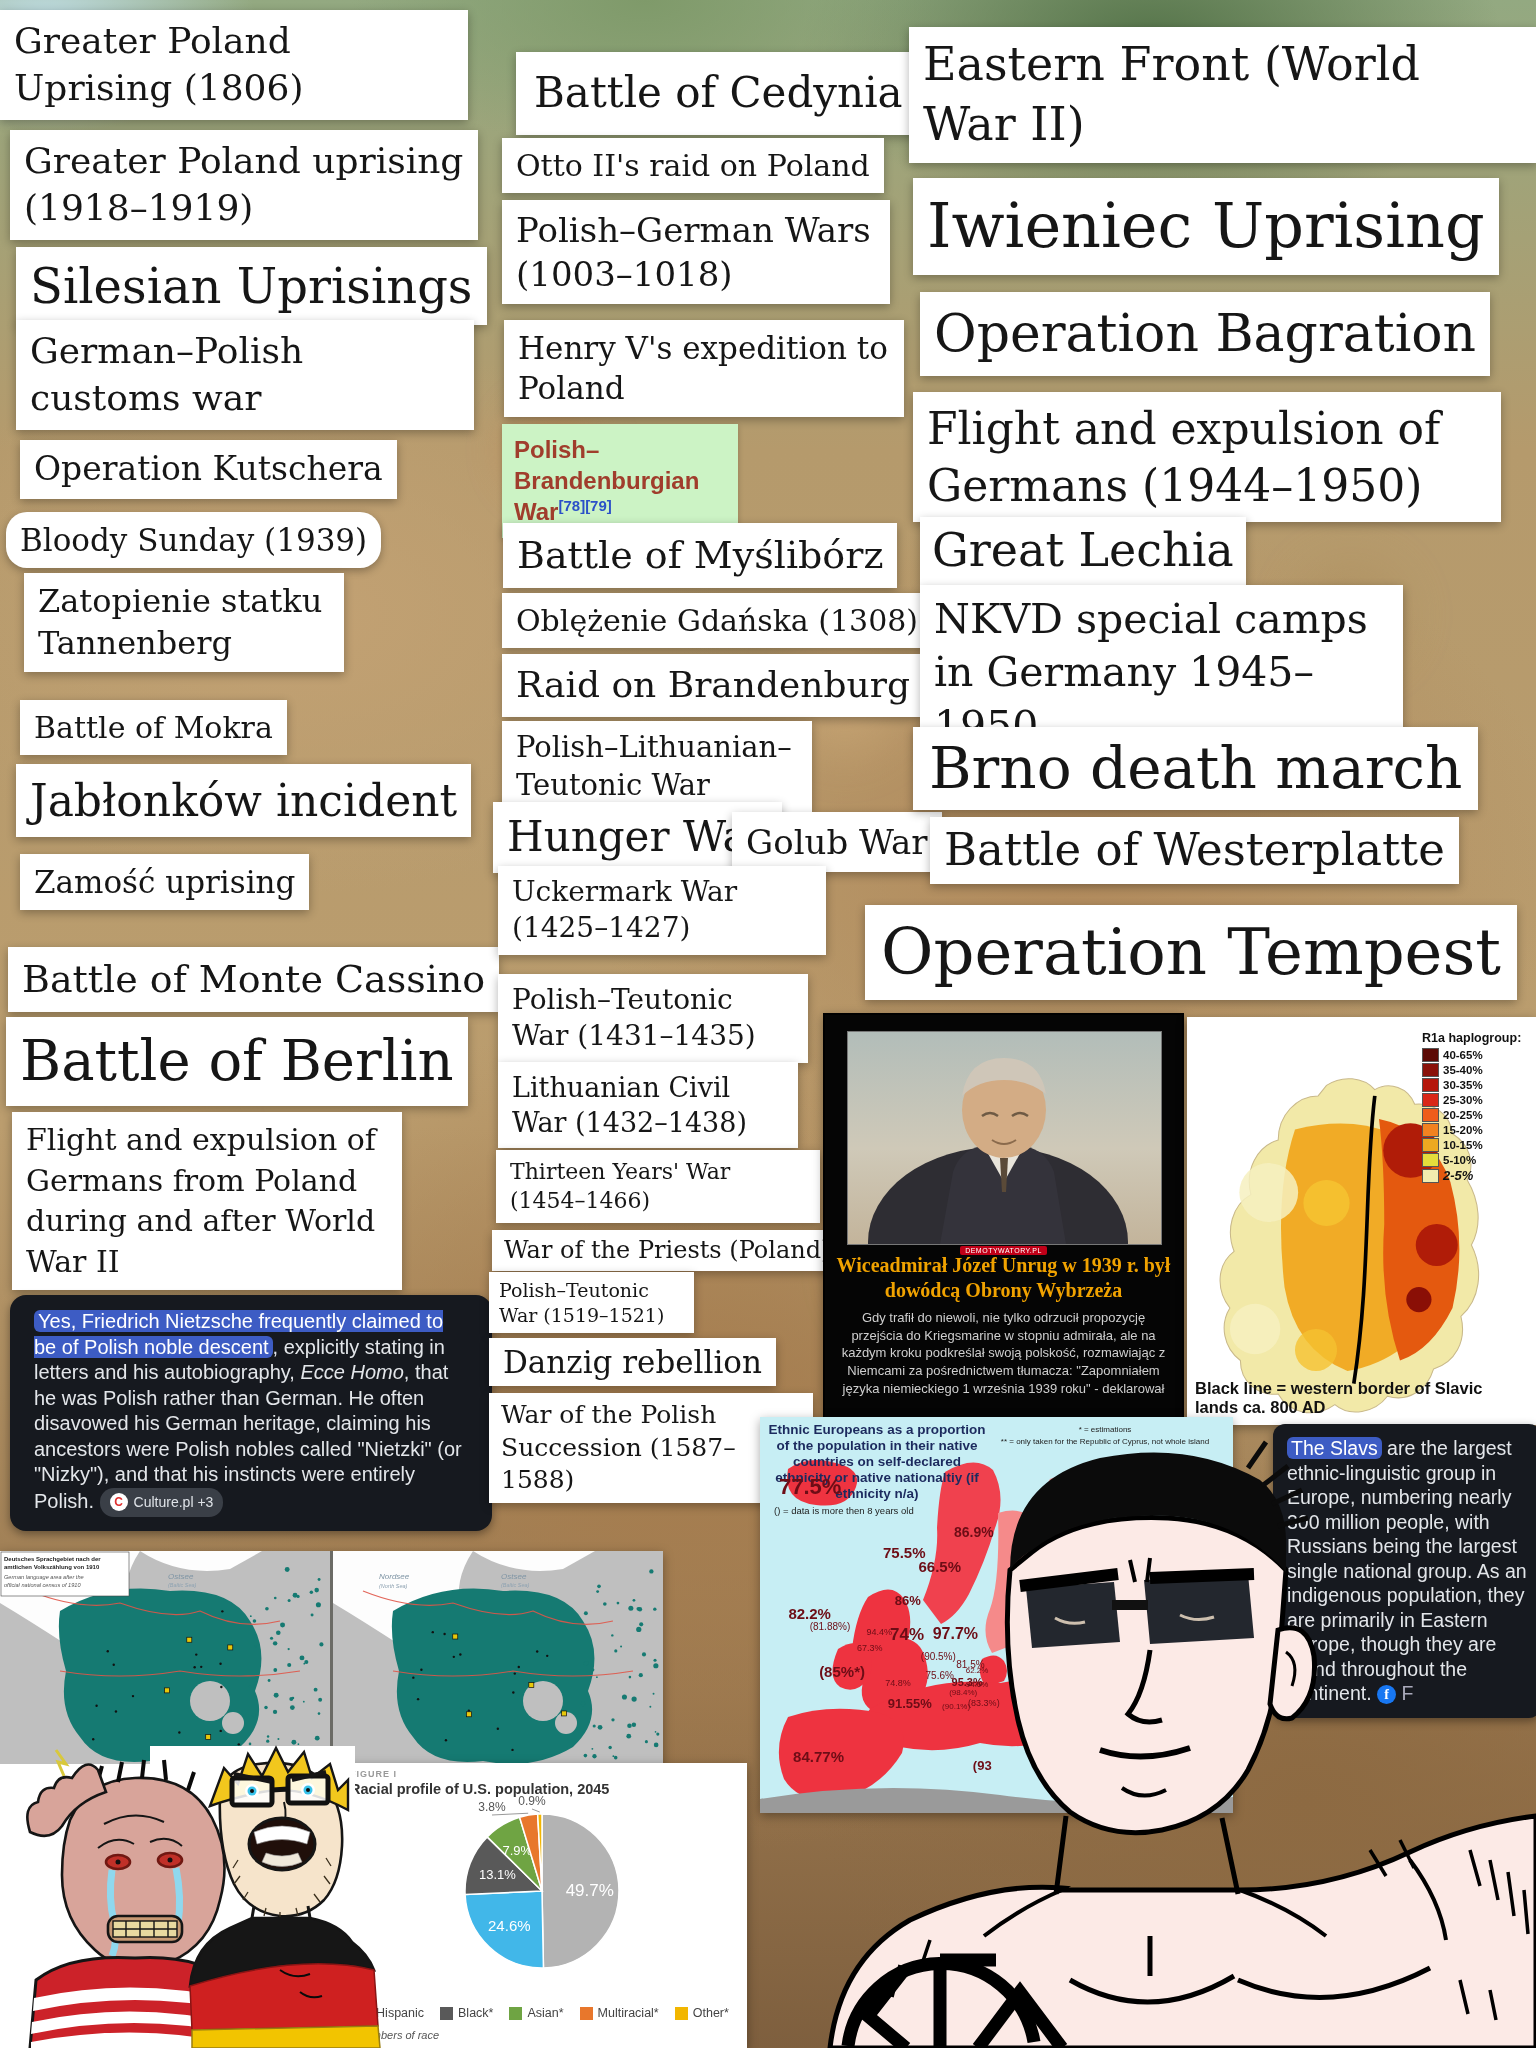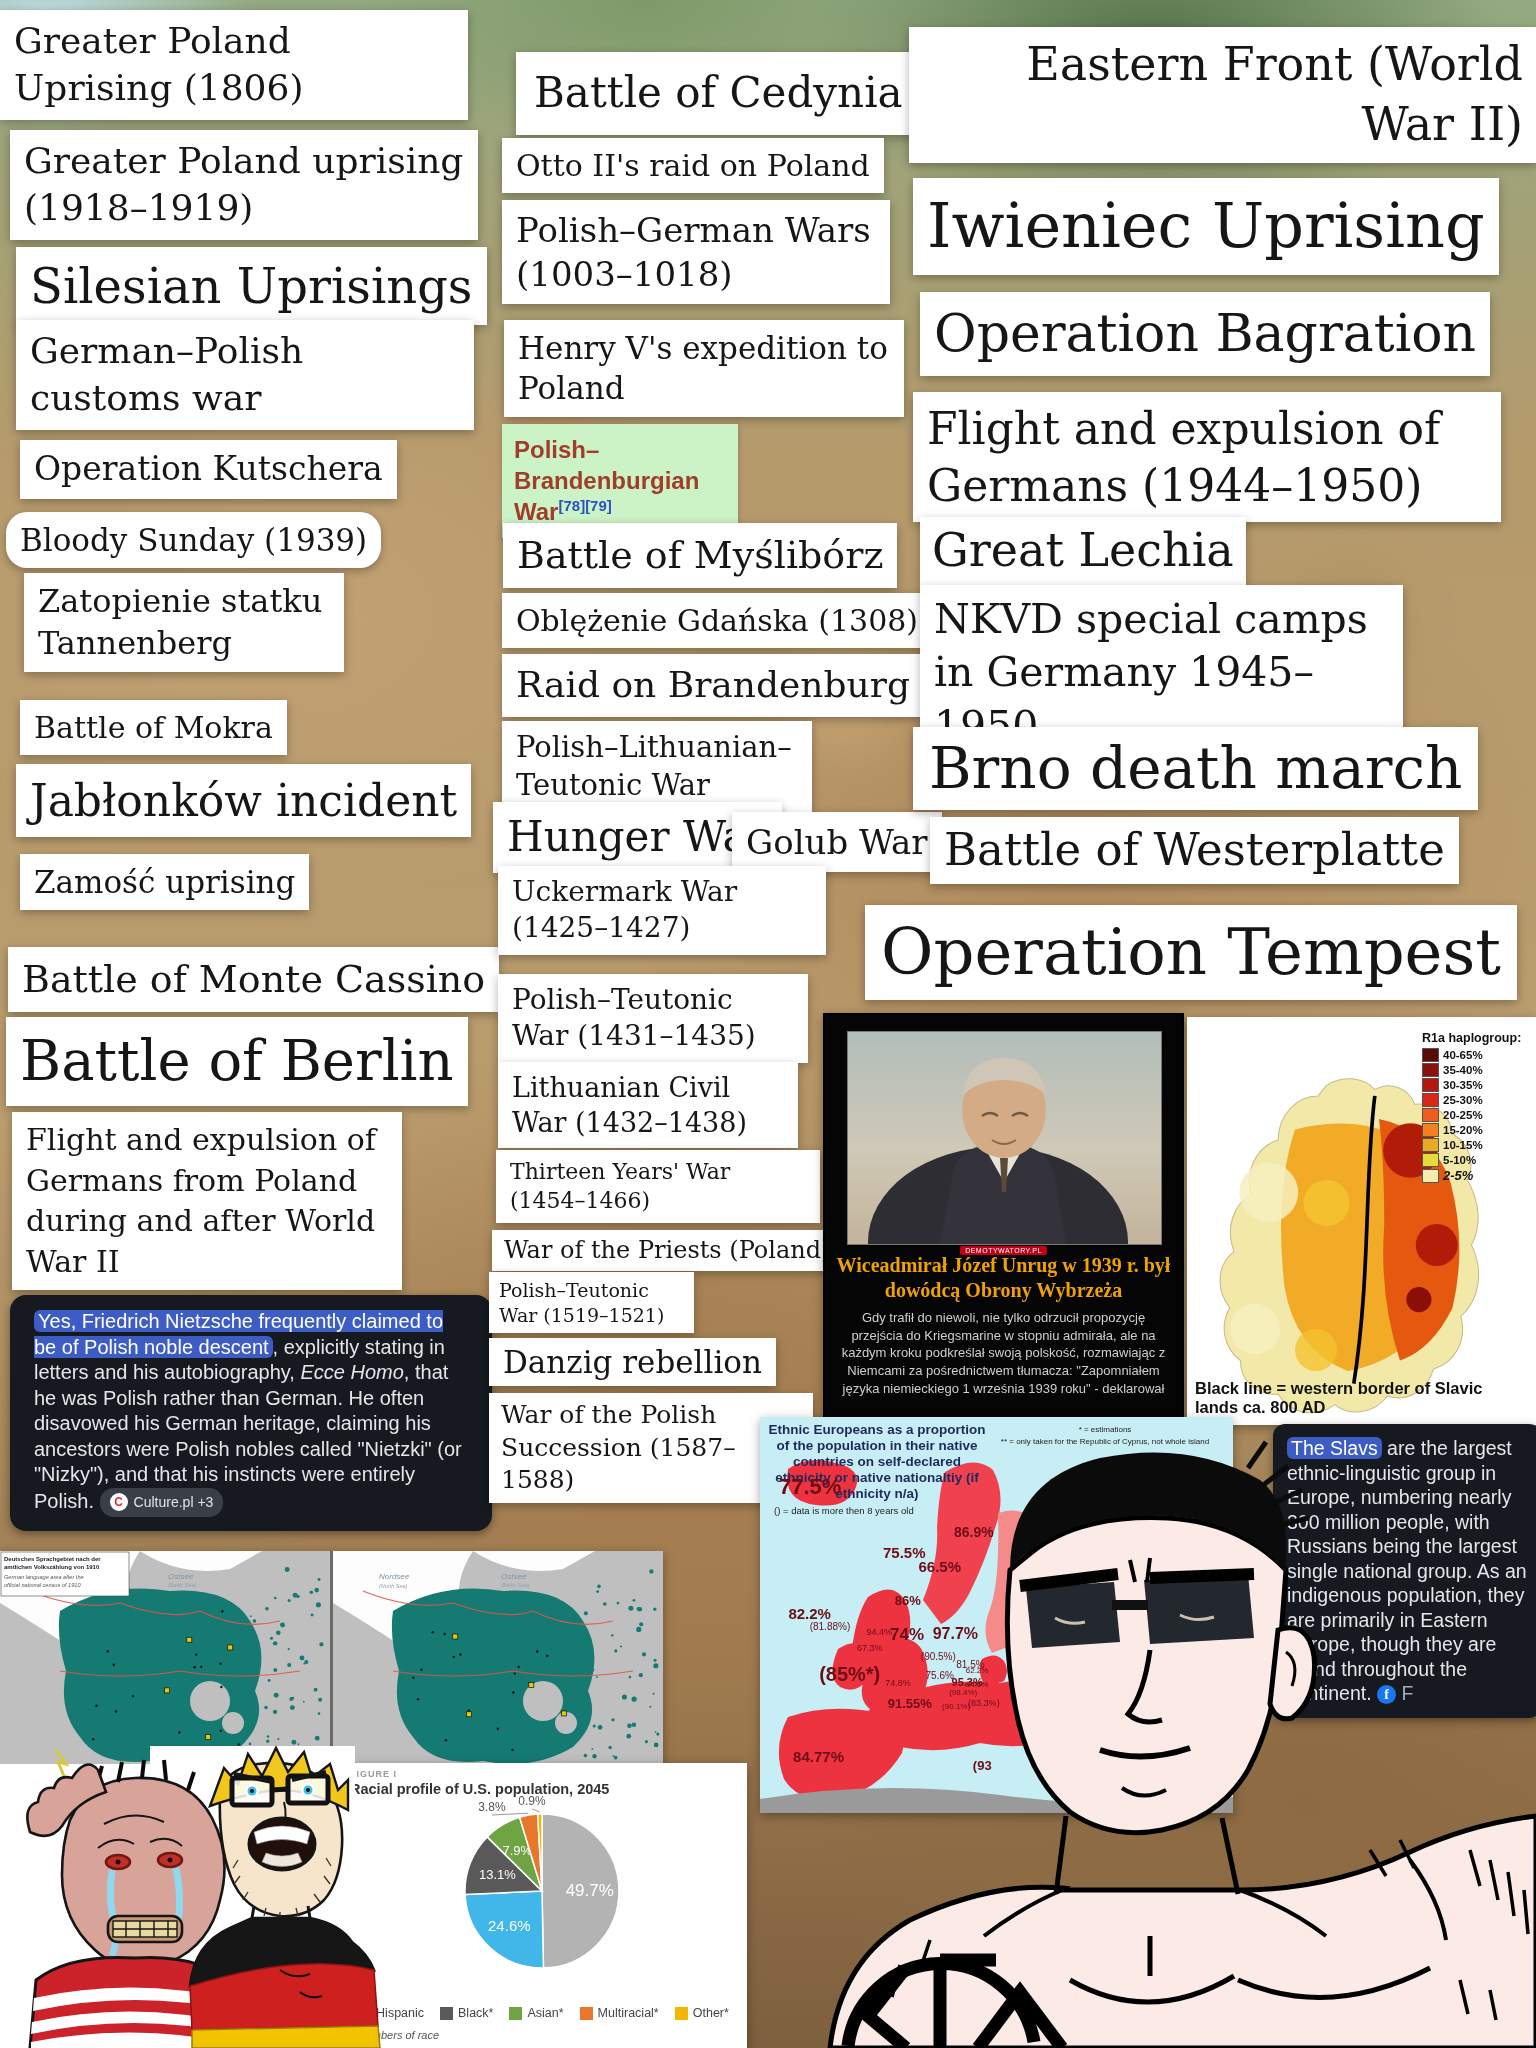--- a/index.html
+++ b/index.html
@@ -87,21 +87,21 @@
   <div class="lbl nw" style="left:732px;top:812px;font-size:34px;">Golub War</div>
   <div class="lbl" style="left:498px;top:866px;width:300px;font-size:28px;">Uckermark War (1425–1427)</div>
   <div class="lbl" style="left:498px;top:974px;width:282px;font-size:28px;">Polish–Teutonic War (1431–1435)</div>
   <div class="lbl" style="left:498px;top:1062px;width:272px;font-size:27px;">Lithuanian Civil War (1432–1438)</div>
   <div class="lbl" style="left:496px;top:1150px;width:296px;font-size:22px;">Thirteen Years' War (1454–1466)</div>
   <div class="lbl nw" style="left:492px;top:1230px;font-size:24px;padding:5px 12px;">War of the Priests (Poland)</div>
   <div class="lbl" style="left:489px;top:1272px;width:185px;font-size:19px;padding:6px 10px;">Polish–Teutonic War (1519–1521)</div>
   <div class="lbl nw" style="left:489px;top:1338px;font-size:31px;padding:4px 14px;">Danzig rebellion</div>
   <div class="lbl" style="left:489px;top:1393px;width:300px;font-size:25px;padding:6px 12px;">War of the Polish Succession (1587–1588)</div>
 
-  <div class="lbl" style="left:909px;top:27px;width:600px;font-size:46px;text-align:right;">Eastern Front (World War II)</div>
+  <div class="lbl" style="left:909px;top:27px;width:600px;font-size:46px;">Eastern Front (World War II)</div>
   <div class="lbl nw" style="left:913px;top:178px;font-size:62px;">Iwieniec Uprising</div>
   <div class="lbl nw" style="left:920px;top:292px;font-size:52px;">Operation Bagration</div>
   <div class="lbl" style="left:913px;top:392px;width:560px;font-size:44px;">Flight and expulsion of Germans (1944–1950)</div>
   <div class="lbl nw" style="left:920px;top:517px;font-size:46px;padding:4px 12px;">Great Lechia</div>
   <div class="lbl" style="left:920px;top:585px;width:455px;font-size:41px;">NKVD special camps in Germany 1945–1950</div>
   <div class="lbl nw" style="left:913px;top:727px;font-size:58px;padding:4px 16px;">Brno death march</div>
   <div class="lbl nw" style="left:930px;top:817px;font-size:45px;padding:4px 14px;">Battle of Westerplatte</div>
   <div class="lbl nw" style="left:865px;top:905px;font-size:64px;padding:6px 16px;">Operation Tempest</div>
 
   <div class="card" style="left:823px;top:1013px;width:357px;height:412px;background:#050505;border:2px solid #000;">
@@ -212,21 +212,21 @@
         <div class="pct" style="left: 28.5%; top: 44.5%; font-size: 13px; font-weight: bold;">86%</div>
         <div class="pct" style="left: 10.5%; top: 51.5%; font-size: 10px;">(81.88%)</div>
         <div class="pct" style="left: 22.5%; top: 53%; font-size: 9px;">94.4%</div>
         <div class="pct" style="left: 27.5%; top: 52.6%; font-size: 17px; font-weight: bold;">74%</div>
         <div class="pct" style="left: 36.5%; top: 52.6%; font-size: 16px; font-weight: bold;">97.7%</div>
         <div class="pct" style="left: 20.5%; top: 57%; font-size: 9px;">67.3%</div>
         <div class="pct" style="left: 34%; top: 59%; font-size: 10px;">(90.5%)</div>
         <div class="pct" style="left: 41.5%; top: 61%; font-size: 10px;">81.5%</div>
         <div class="pct" style="left: 35%; top: 64%; font-size: 10px;">75.6%</div>
         <div class="pct" style="left: 40.5%; top: 65.5%; font-size: 11px; font-weight: bold;">95.3%</div>
-        <div class="pct" style="left: 12.5%; top: 62%; font-size: 20px; font-weight: bold;">(85%*)</div>
+        <div class="pct" style="left: 12.5%; top: 62%; font-size: 15px; font-weight: bold;">(85%*)</div>
         <div class="pct" style="left: 26.5%; top: 66%; font-size: 9px;">74.8%</div>
         <div class="pct" style="left: 27%; top: 70.5%; font-size: 13px; font-weight: bold;">91.55%</div>
         <div class="pct" style="left: 44%; top: 71%; font-size: 9px;">(83.3%)</div>
         <div class="pct" style="left: 38.5%; top: 72%; font-size: 8px;">(90.1%)</div>
         <div class="pct" style="left: 40%; top: 68.5%; font-size: 8px;">(98.4%)</div>
         <div class="pct" style="left: 43.5%; top: 63%; font-size: 8px;">62.2%</div>
         <div class="pct" style="left: 43.5%; top: 66.5%; font-size: 8px;">94.6%</div>
         <div class="pct" style="left: 7%; top: 83.5%; font-size: 15px; font-weight: bold;">84.77%</div>
         <div class="pct" style="left: 45%; top: 86%; font-size: 13px; font-weight: bold;">(93</div>
       </div>

